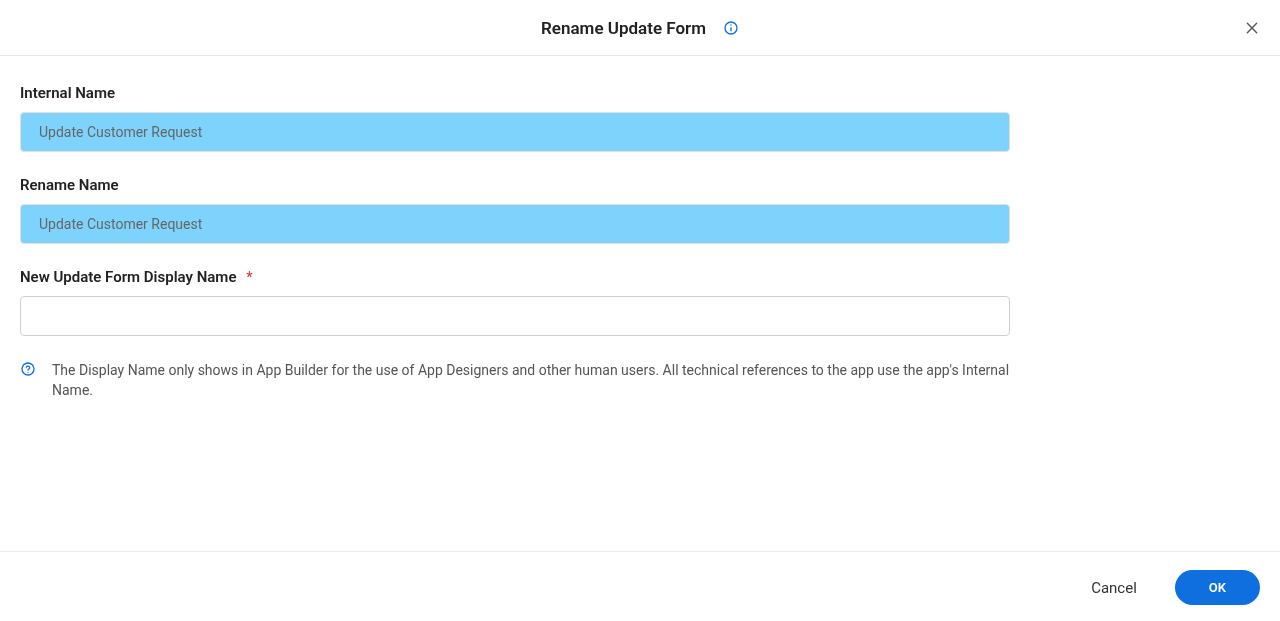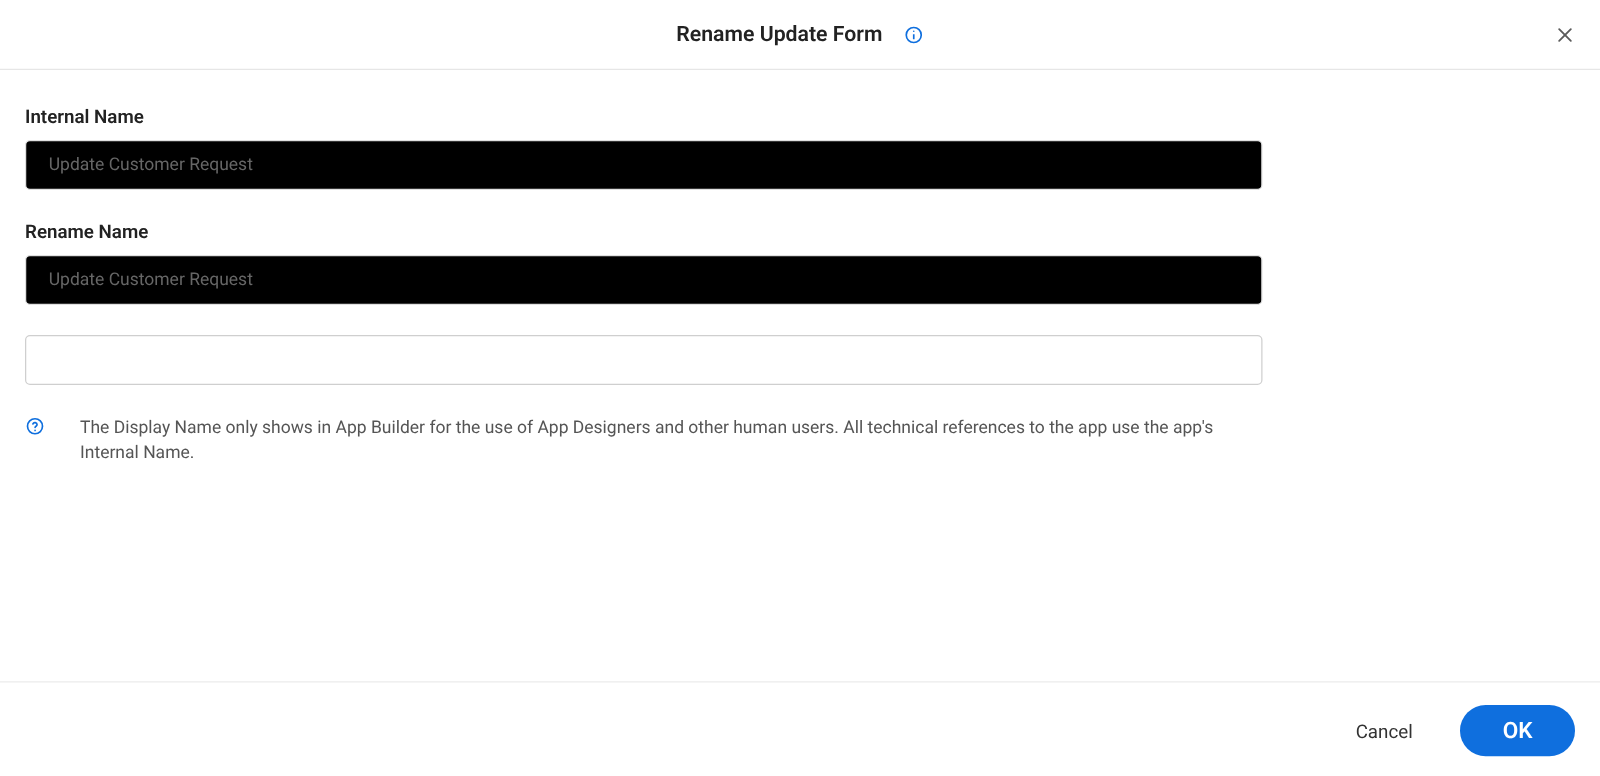--- a/index.html
+++ b/index.html
@@ -89,34 +89,34 @@
       display: block;
       width: 100%;
       height: 40px;
       padding: 0 18px;
       font-size: 14px;
       border-radius: 4px;
       color: #555;
       font-family: inherit;
     }
     .readonly-input {
-      background: #000000;
+      background: #7dd3fc;
       border: 1px solid #e0e0e0;
       line-height: 38px;
       color: #666;
     }
     .text-input {
       background: #ffffff;
       border: 1px solid #cfcfcf;
       outline: none;
     }
     .help-row {
       display: flex;
       align-items: flex-start;
-      gap: 28px;
+      gap: 16px;
       margin-top: 4px;
       max-width: 990px;
     }
     .help-icon {
       flex: 0 0 auto;
       display: inline-flex;
       align-items: center;
       justify-content: center;
       margin-top: 1px;
     }
@@ -143,21 +143,21 @@
       font-size: 15px;
       color: #333;
       cursor: pointer;
       padding: 8px 10px;
       font-family: inherit;
     }
     .ok-btn {
       background: #0f6fde;
       color: #fff;
       border: none;
-      font-size: 18px;
+      font-size: 13px;
       font-weight: 600;
       padding: 10px 34px;
       border-radius: 22px;
       cursor: pointer;
       font-family: inherit;
     }
   </style>
 </head>
 <body>
 
@@ -186,20 +186,24 @@
     <label class="field-label">Internal Name</label>
     <div class="readonly-input">Update Customer Request</div>
   </div>
 
   <div class="field-group">
     <label class="field-label">Rename Name</label>
     <div class="readonly-input">Update Customer Request</div>
   </div>
 
   <div class="field-group">
+    <label class="field-label">
+      <span>New Update Form Display Name</span>
+      <span class="required-mark">*</span>
+    </label>
     <input type="text" class="text-input" value="" style="">
   </div>
 
   <div class="help-row">
     <span class="help-icon">
       <svg viewBox="0 0 24 24" fill="none" stroke="#0f6fde" stroke-width="2">
         <circle cx="12" cy="12" r="9"></circle>
         <path d="M9.5 9.2a2.6 2.6 0 0 1 5 1c0 1.6-2.4 2-2.4 3.3" stroke-linecap="round"></path>
         <circle cx="12.1" cy="17" r="1" fill="#0f6fde" stroke="none"></circle>
       </svg>

